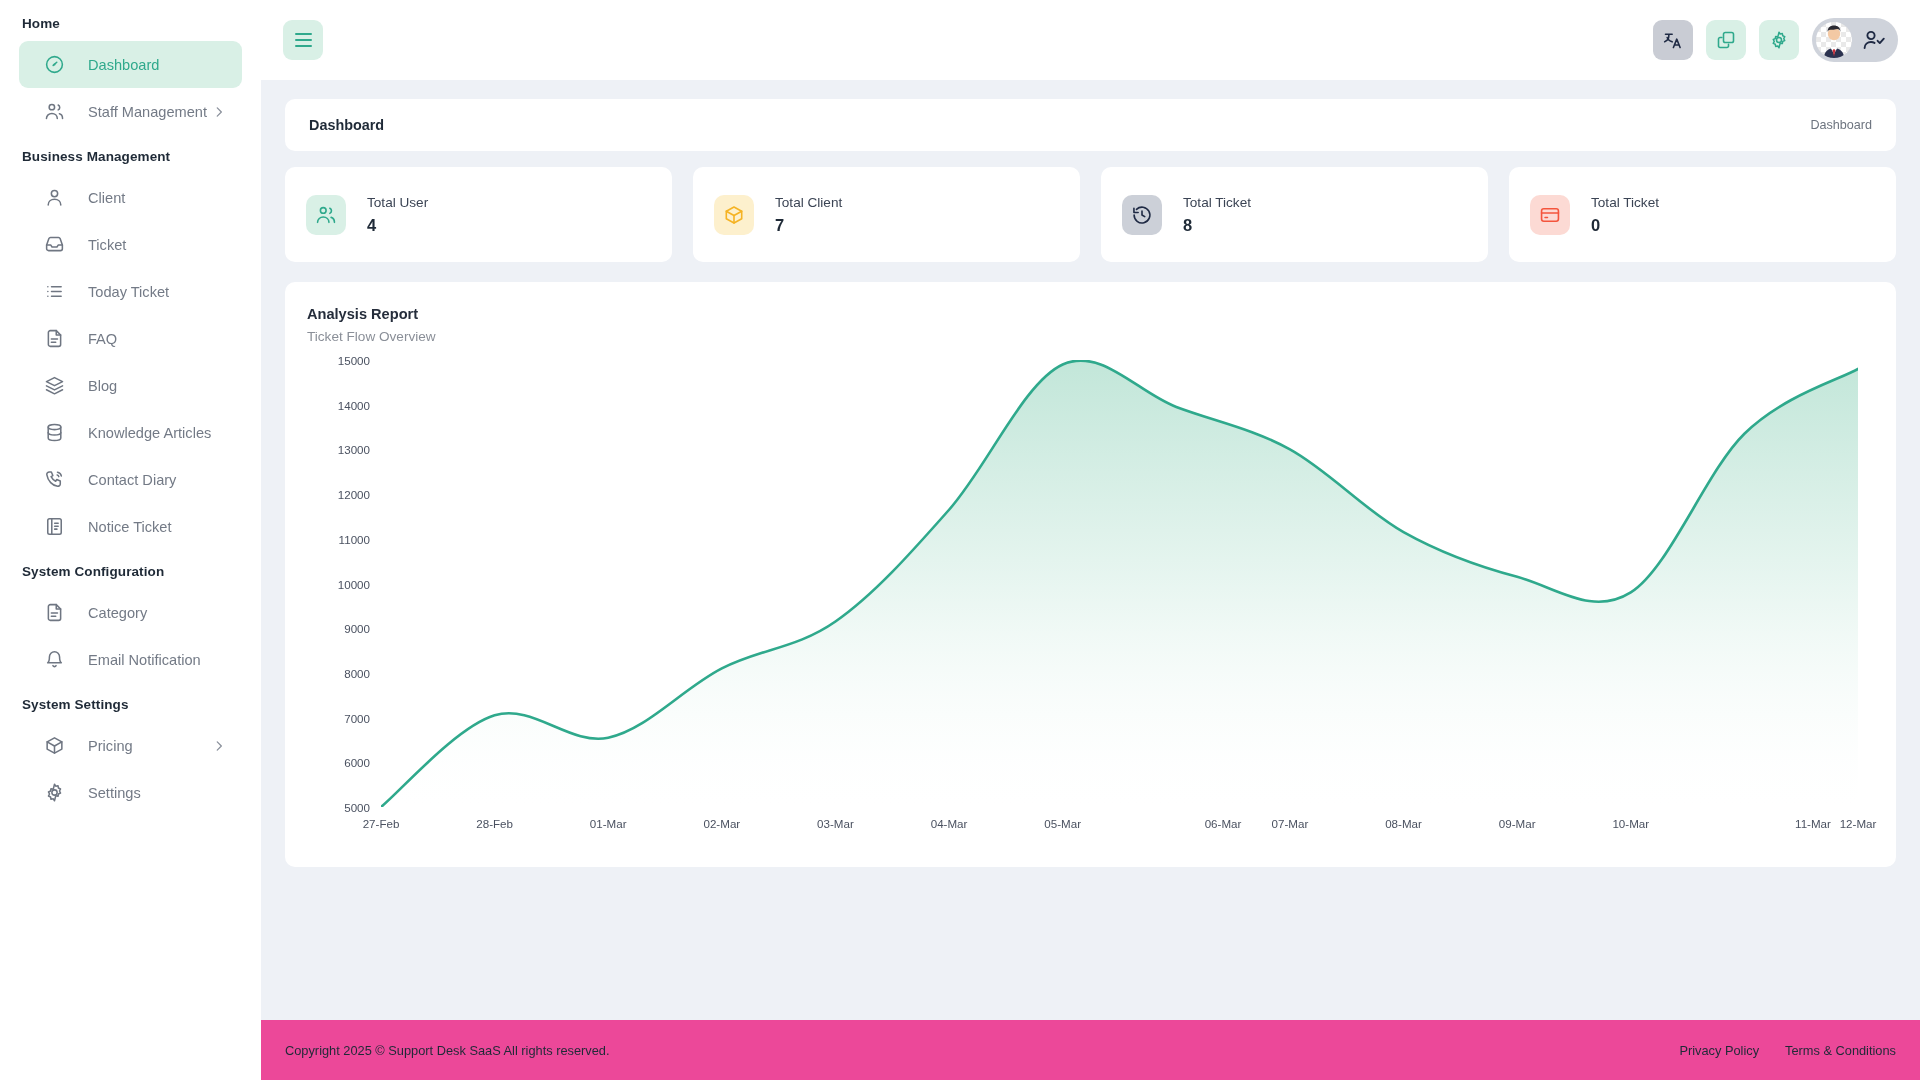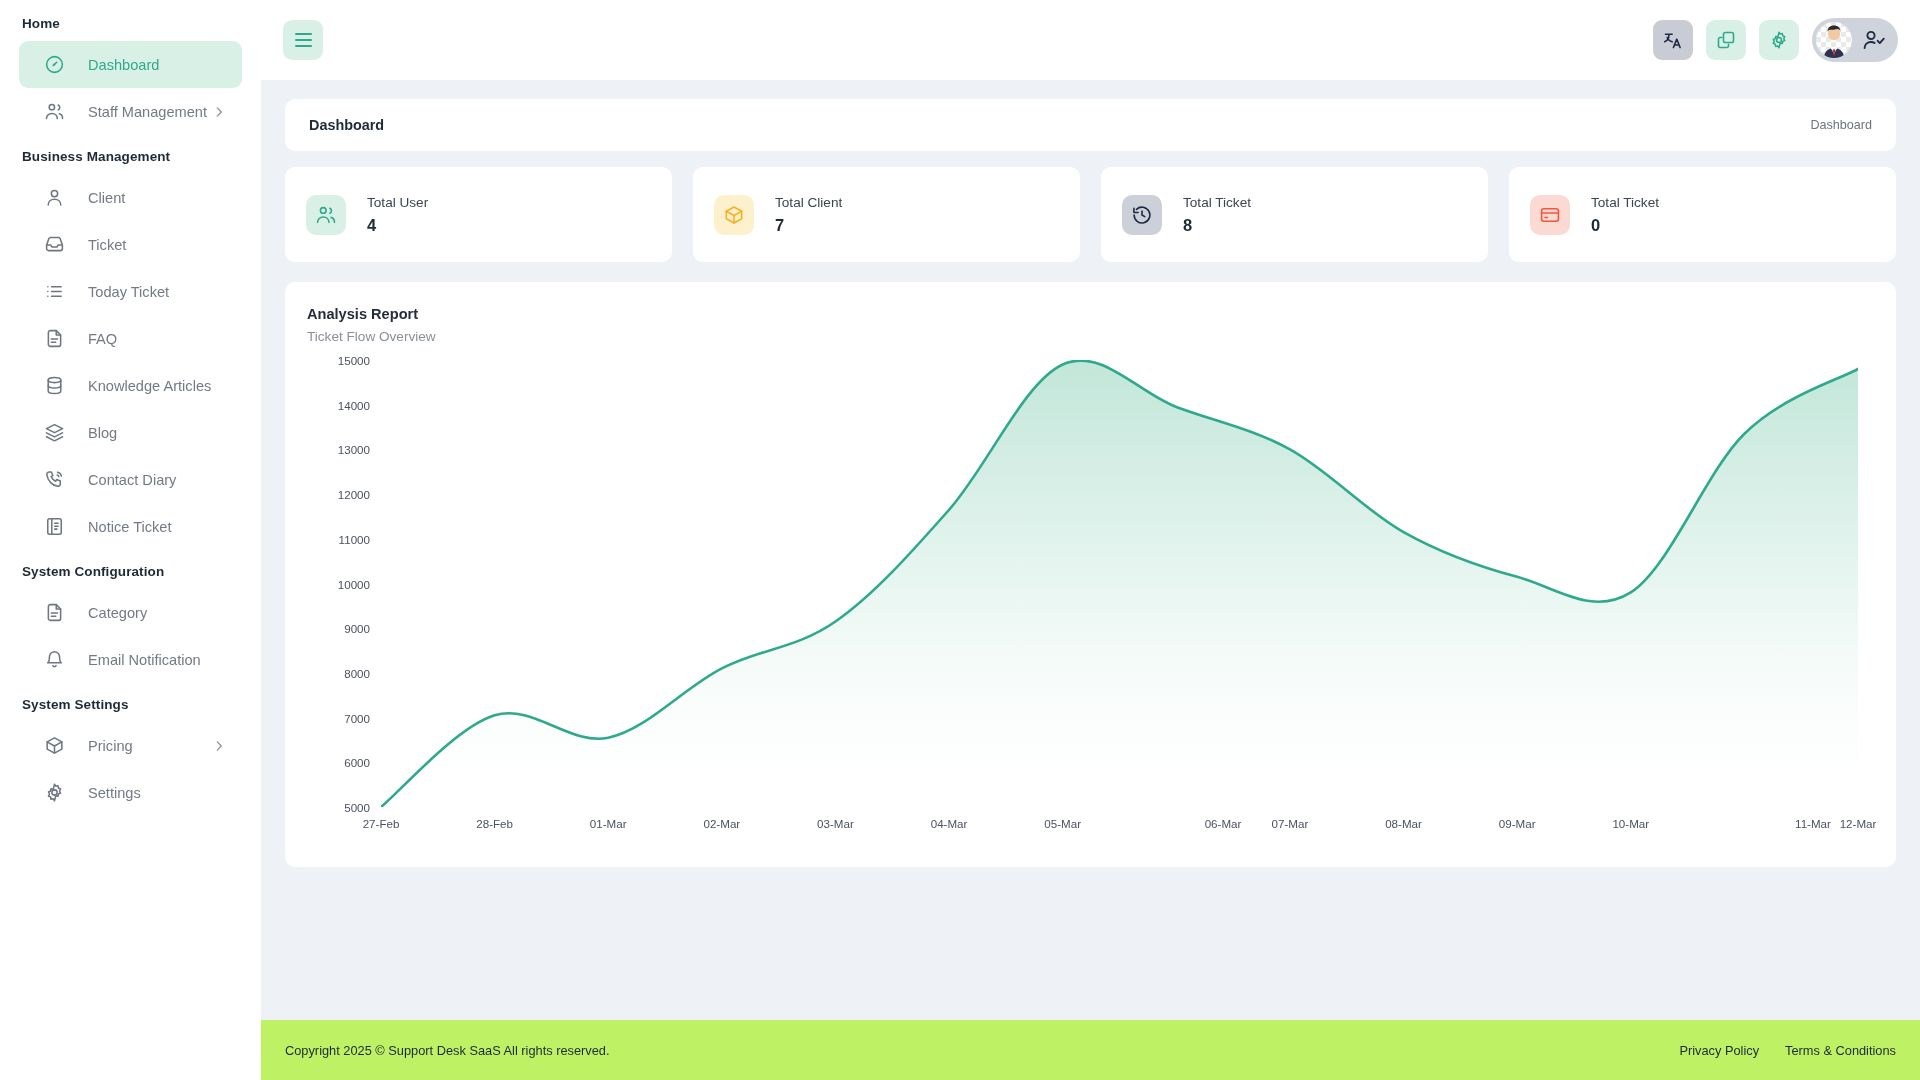--- a/index.html
+++ b/index.html
@@ -108,21 +108,21 @@
   .xlab {
     position:absolute; top:100%; margin-top:10px;
     transform:translateX(-50%); font-size:11.6px; color:#4a5160;
     white-space:nowrap;
   }
   #svgwrap { position:absolute; left:74px; right:12px; top:0; bottom:42px; }
 
   
   #footer {
     position:absolute; left:261px; right:0; bottom:0; height:60px;
-    background:#bef264; display:flex; align-items:center;
+    background:#ec4899; display:flex; align-items:center;
     padding:0 24px 0 24px; justify-content:space-between;
   }
   #footer .ftxt { font-size:12.8px; color:#1f2a37; }
   #footer .flinks { display:flex; gap:26px; }
   #footer .flinks a { font-size:12.8px; color:#1f2a37; text-decoration:none; cursor:pointer; }
 </style>
 </head>
 <body>
 
 <div id="sidebar">
@@ -177,33 +177,33 @@
       <div class="nav-item">
         <span class="ic"><svg class="" width="21" height="21" viewBox="0 0 24 24" fill="none" stroke-width="1.75" stroke-linecap="round" stroke-linejoin="round" stroke="#6f7682">
             <path d="M14 3H7.2A2.2 2.2 0 0 0 5 5.2v13.6A2.2 2.2 0 0 0 7.2 21h9.6a2.2 2.2 0 0 0 2.2-2.2V8z"></path>
             <path d="M14 3v5h5"></path>
             <path d="M8.4 12.6h7M8.4 16.2h5"></path>
           </svg></span>
         <span class="lbl">FAQ</span>
       </div>
       <div class="nav-item">
         <span class="ic"><svg class="" width="21" height="21" viewBox="0 0 24 24" fill="none" stroke-width="1.75" stroke-linecap="round" stroke-linejoin="round" stroke="#6f7682">
+            <path d="M12 3 2.8 7.6 12 12.2l9.2-4.6z"></path>
+            <path d="M2.8 12.4 12 17l9.2-4.6"></path>
+            <path d="M2.8 16.9 12 21.5l9.2-4.6"></path>
+          </svg></span>
+        <span class="lbl">Blog</span>
+      </div>
+      <div class="nav-item">
+        <span class="ic"><svg class="" width="21" height="21" viewBox="0 0 24 24" fill="none" stroke-width="1.75" stroke-linecap="round" stroke-linejoin="round" stroke="#6f7682">
             <ellipse cx="12" cy="5.8" rx="7.2" ry="2.9"></ellipse>
             <path d="M4.8 5.8v12.4c0 1.6 3.2 2.9 7.2 2.9s7.2-1.3 7.2-2.9V5.8"></path>
             <path d="M4.8 12c0 1.6 3.2 2.9 7.2 2.9s7.2-1.3 7.2-2.9"></path>
           </svg></span>
         <span class="lbl">Knowledge Articles</span>
-      </div>
-      <div class="nav-item">
-        <span class="ic"><svg class="" width="21" height="21" viewBox="0 0 24 24" fill="none" stroke-width="1.75" stroke-linecap="round" stroke-linejoin="round" stroke="#6f7682">
-            <path d="M12 3 2.8 7.6 12 12.2l9.2-4.6z"></path>
-            <path d="M2.8 12.4 12 17l9.2-4.6"></path>
-            <path d="M2.8 16.9 12 21.5l9.2-4.6"></path>
-          </svg></span>
-        <span class="lbl">Blog</span>
       </div>
       <div class="nav-item">
         <span class="ic"><svg class="" width="21" height="21" viewBox="0 0 24 24" fill="none" stroke-width="1.75" stroke-linecap="round" stroke-linejoin="round" stroke="#6f7682">
             <path d="M6 3.5h2.4l1.7 4-2 1.3a11.5 11.5 0 0 0 5.2 5.2l1.3-2 4 1.7V17a2.8 2.8 0 0 1-3 2.8C9.6 19 4.4 13.8 3.2 6.5A2.8 2.8 0 0 1 6 3.5z"></path>
             <path d="M15.4 3.6a5.3 5.3 0 0 1 4.4 4.4"></path>
             <path d="M15 6.8a2.4 2.4 0 0 1 1.9 1.9"></path>
           </svg></span>
         <span class="lbl">Contact Diary</span>
       </div>
       <div class="nav-item">

